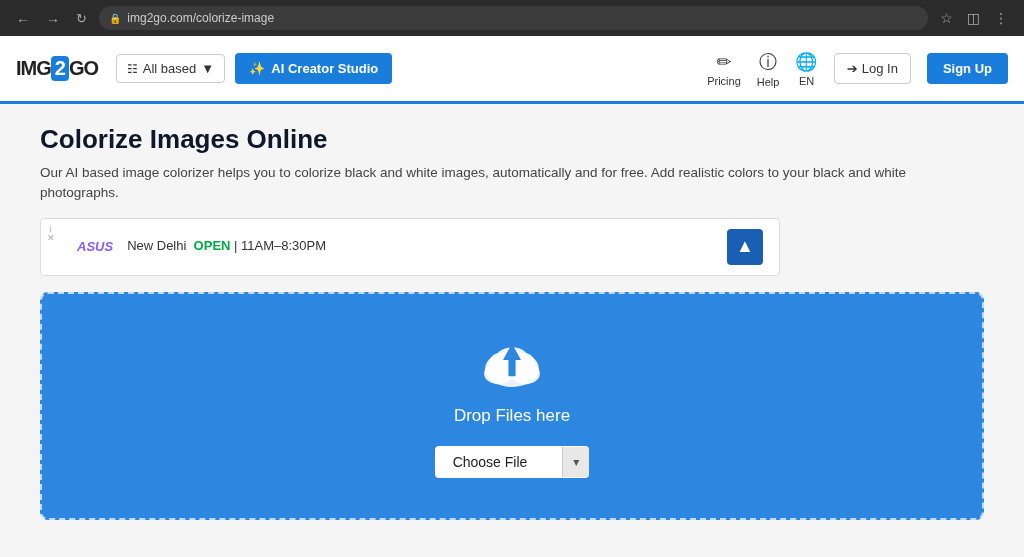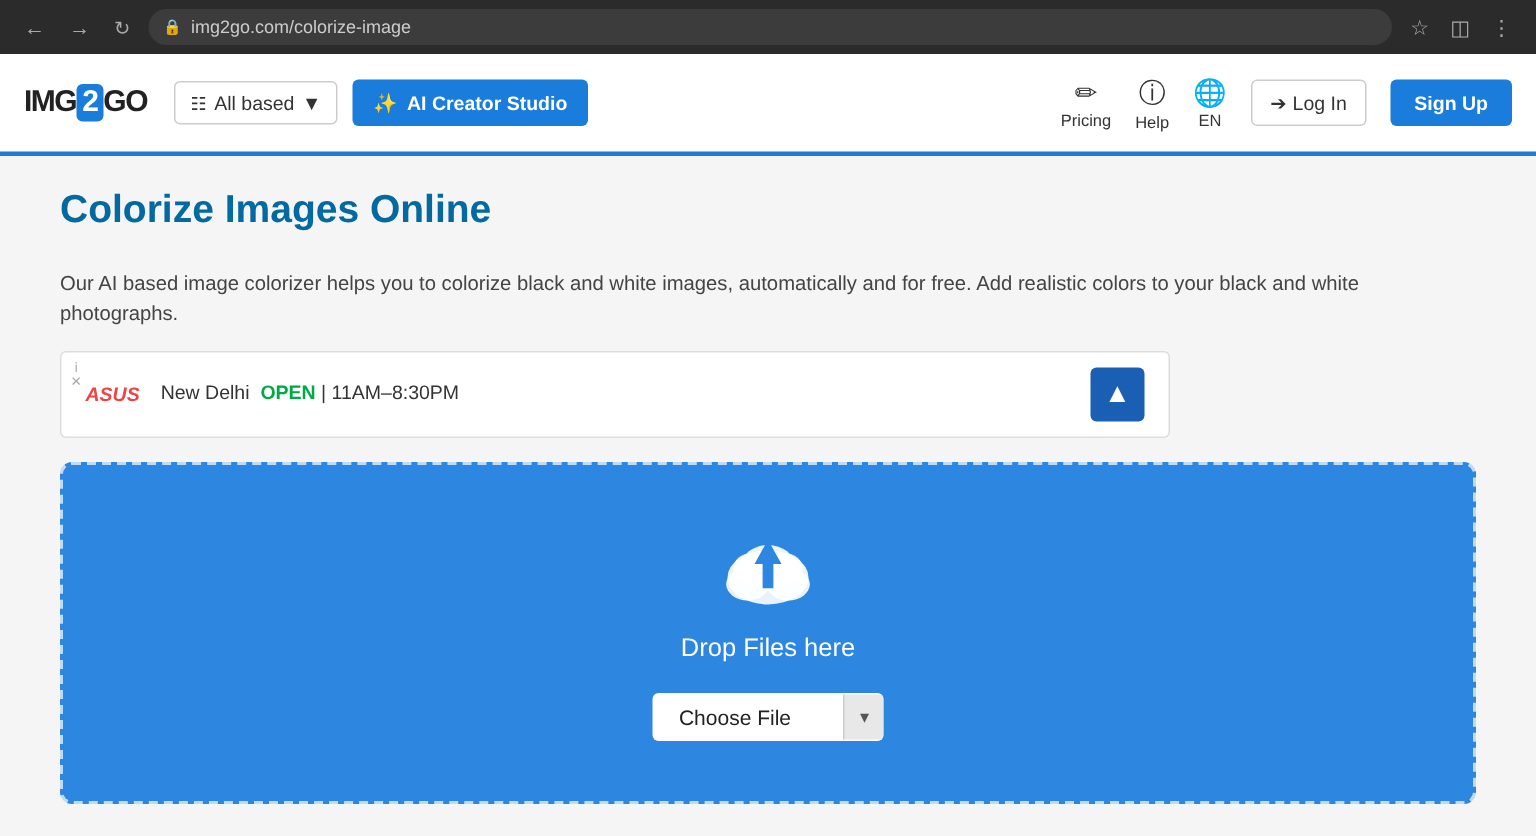--- a/index.html
+++ b/index.html
@@ -139,22 +139,22 @@
 
     
     .page-content {
       max-width: 1024px;
       margin: 0 auto;
       padding: 20px 40px 20px;
     }
     .page-title {
       font-size: 26px;
       font-weight: bold;
-      color: #0369a1;
-      margin-bottom: 24px;
+      color: #0f172a;
+      margin-bottom: 8px;
     }
     .page-description {
       font-size: 13.5px;
       color: #444;
       line-height: 1.5;
       margin-bottom: 14px;
     }
 
     
     .ad-banner {
@@ -176,22 +176,23 @@
       font-size: 9px;
       color: #aaa;
       display: flex;
       flex-direction: column;
       align-items: center;
       line-height: 1.1;
     }
     .ad-logo {
       font-size: 13px;
       font-weight: bold;
-      color: #ef4444;
+      color: #8b5cf6;
       font-style: italic;
+      margin-left: 20px;
     }
     .ad-content {
       flex: 1;
     }
     .ad-top-line {
       font-size: 13px;
       color: #333;
       margin-bottom: 3px;
     }
     .ad-top-line .open-tag { color: #00aa44; font-weight: bold; }

